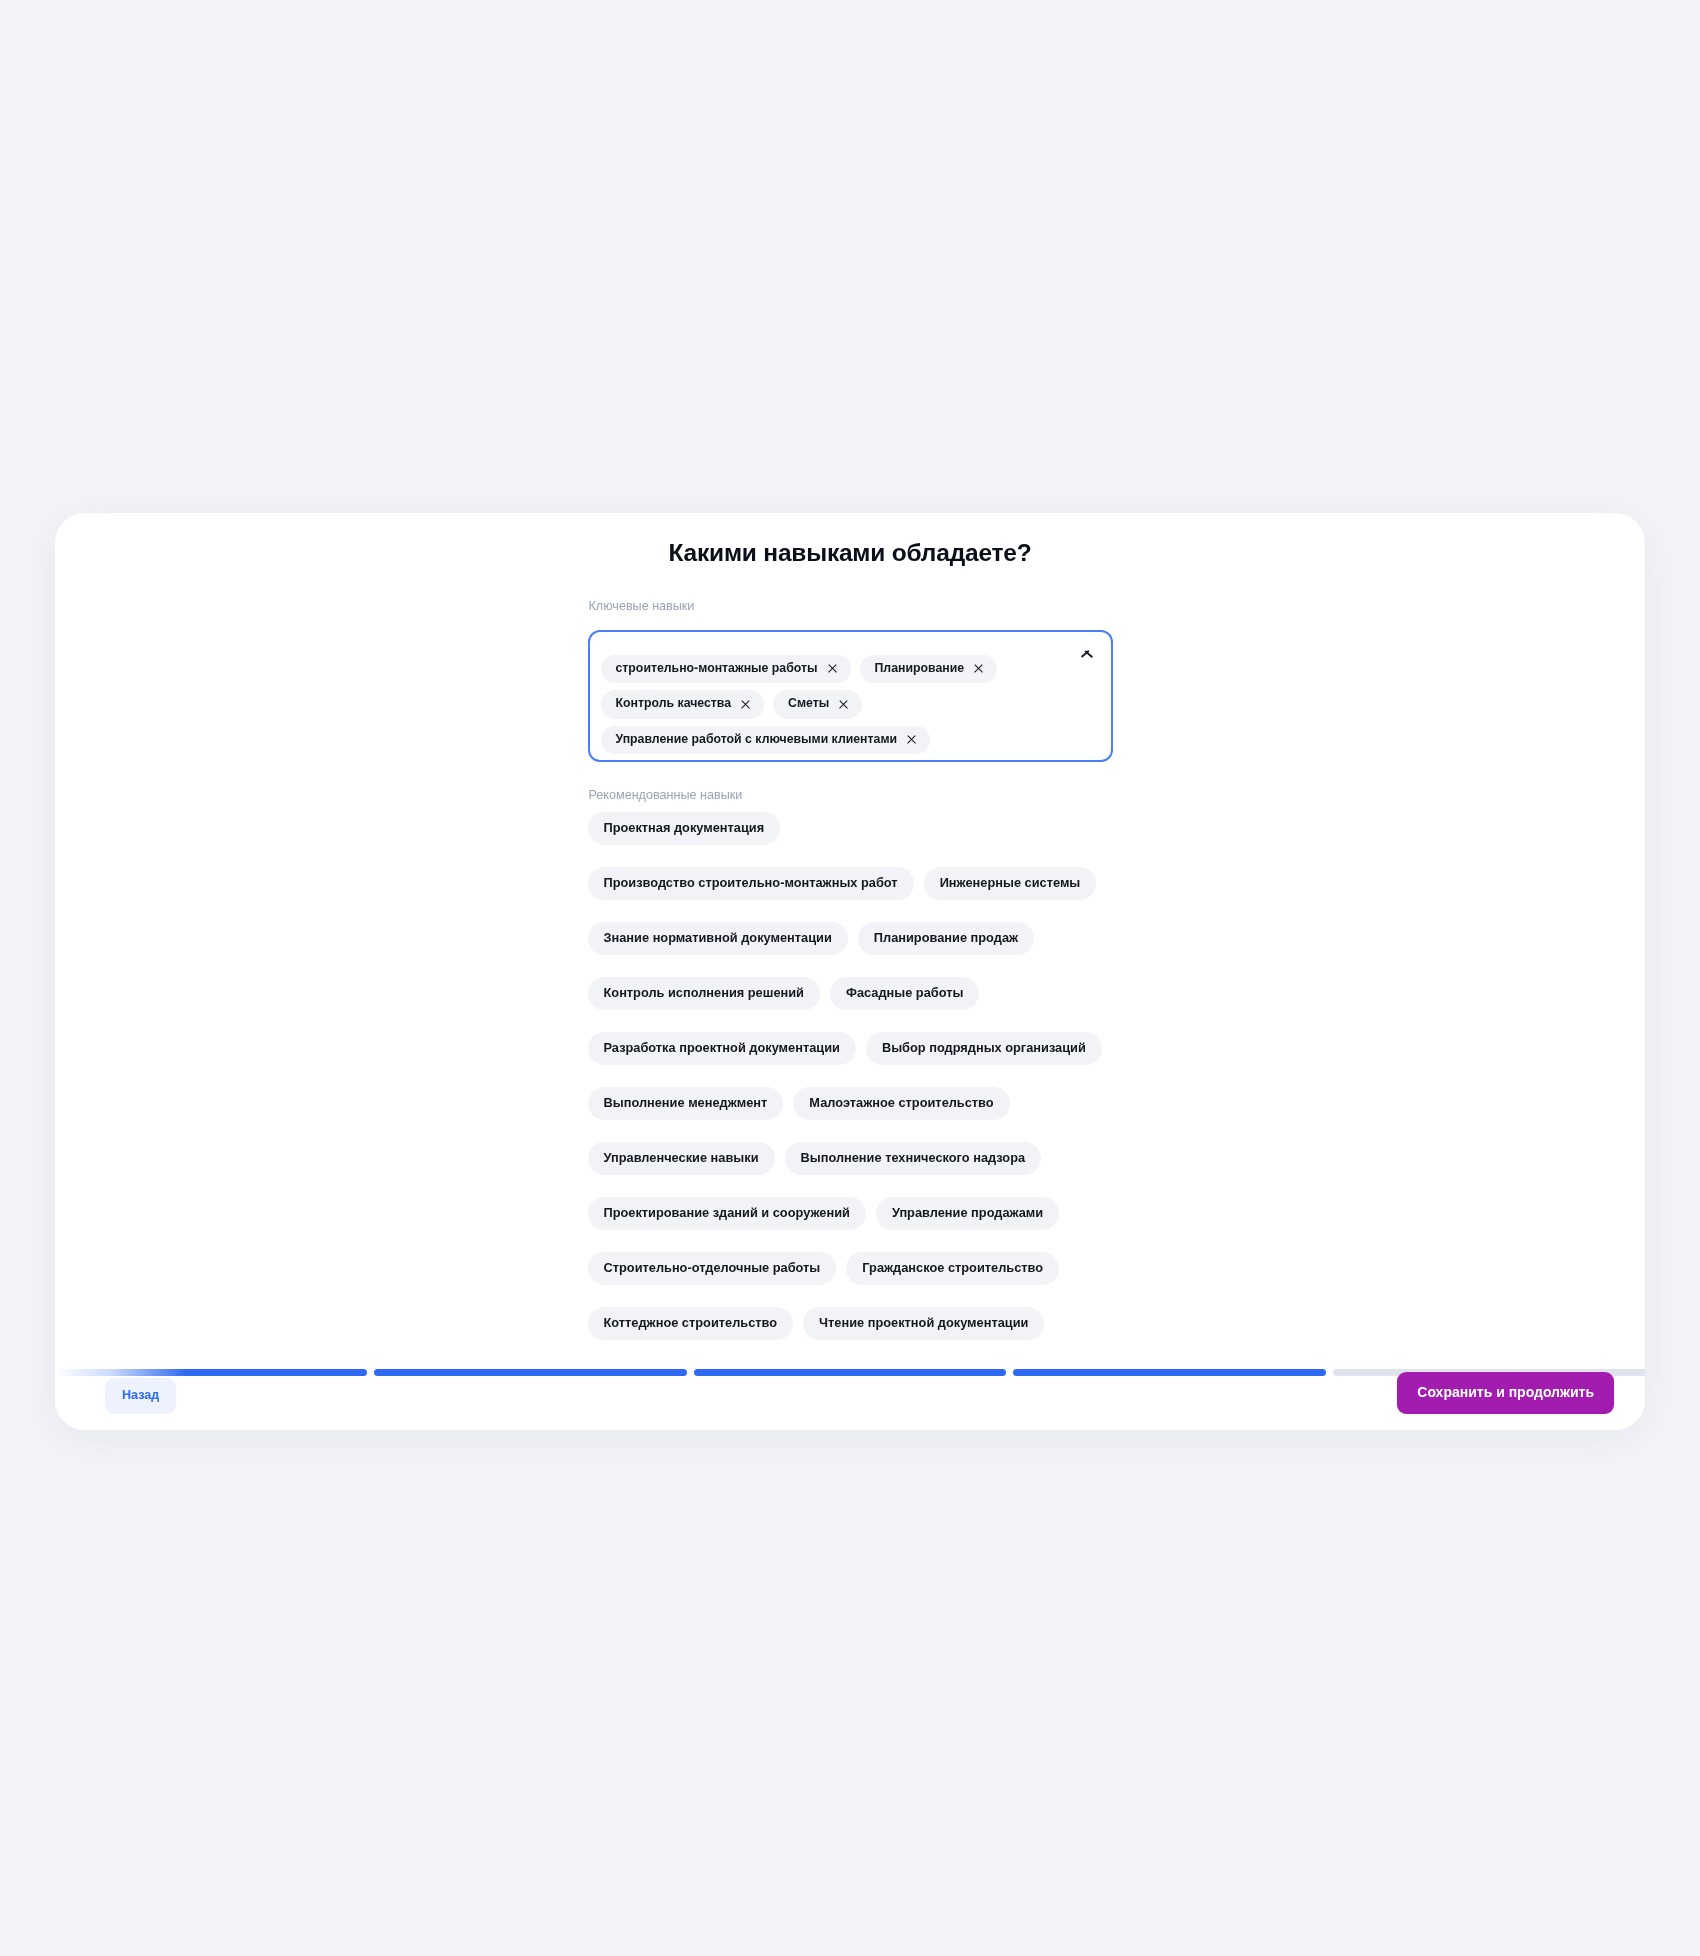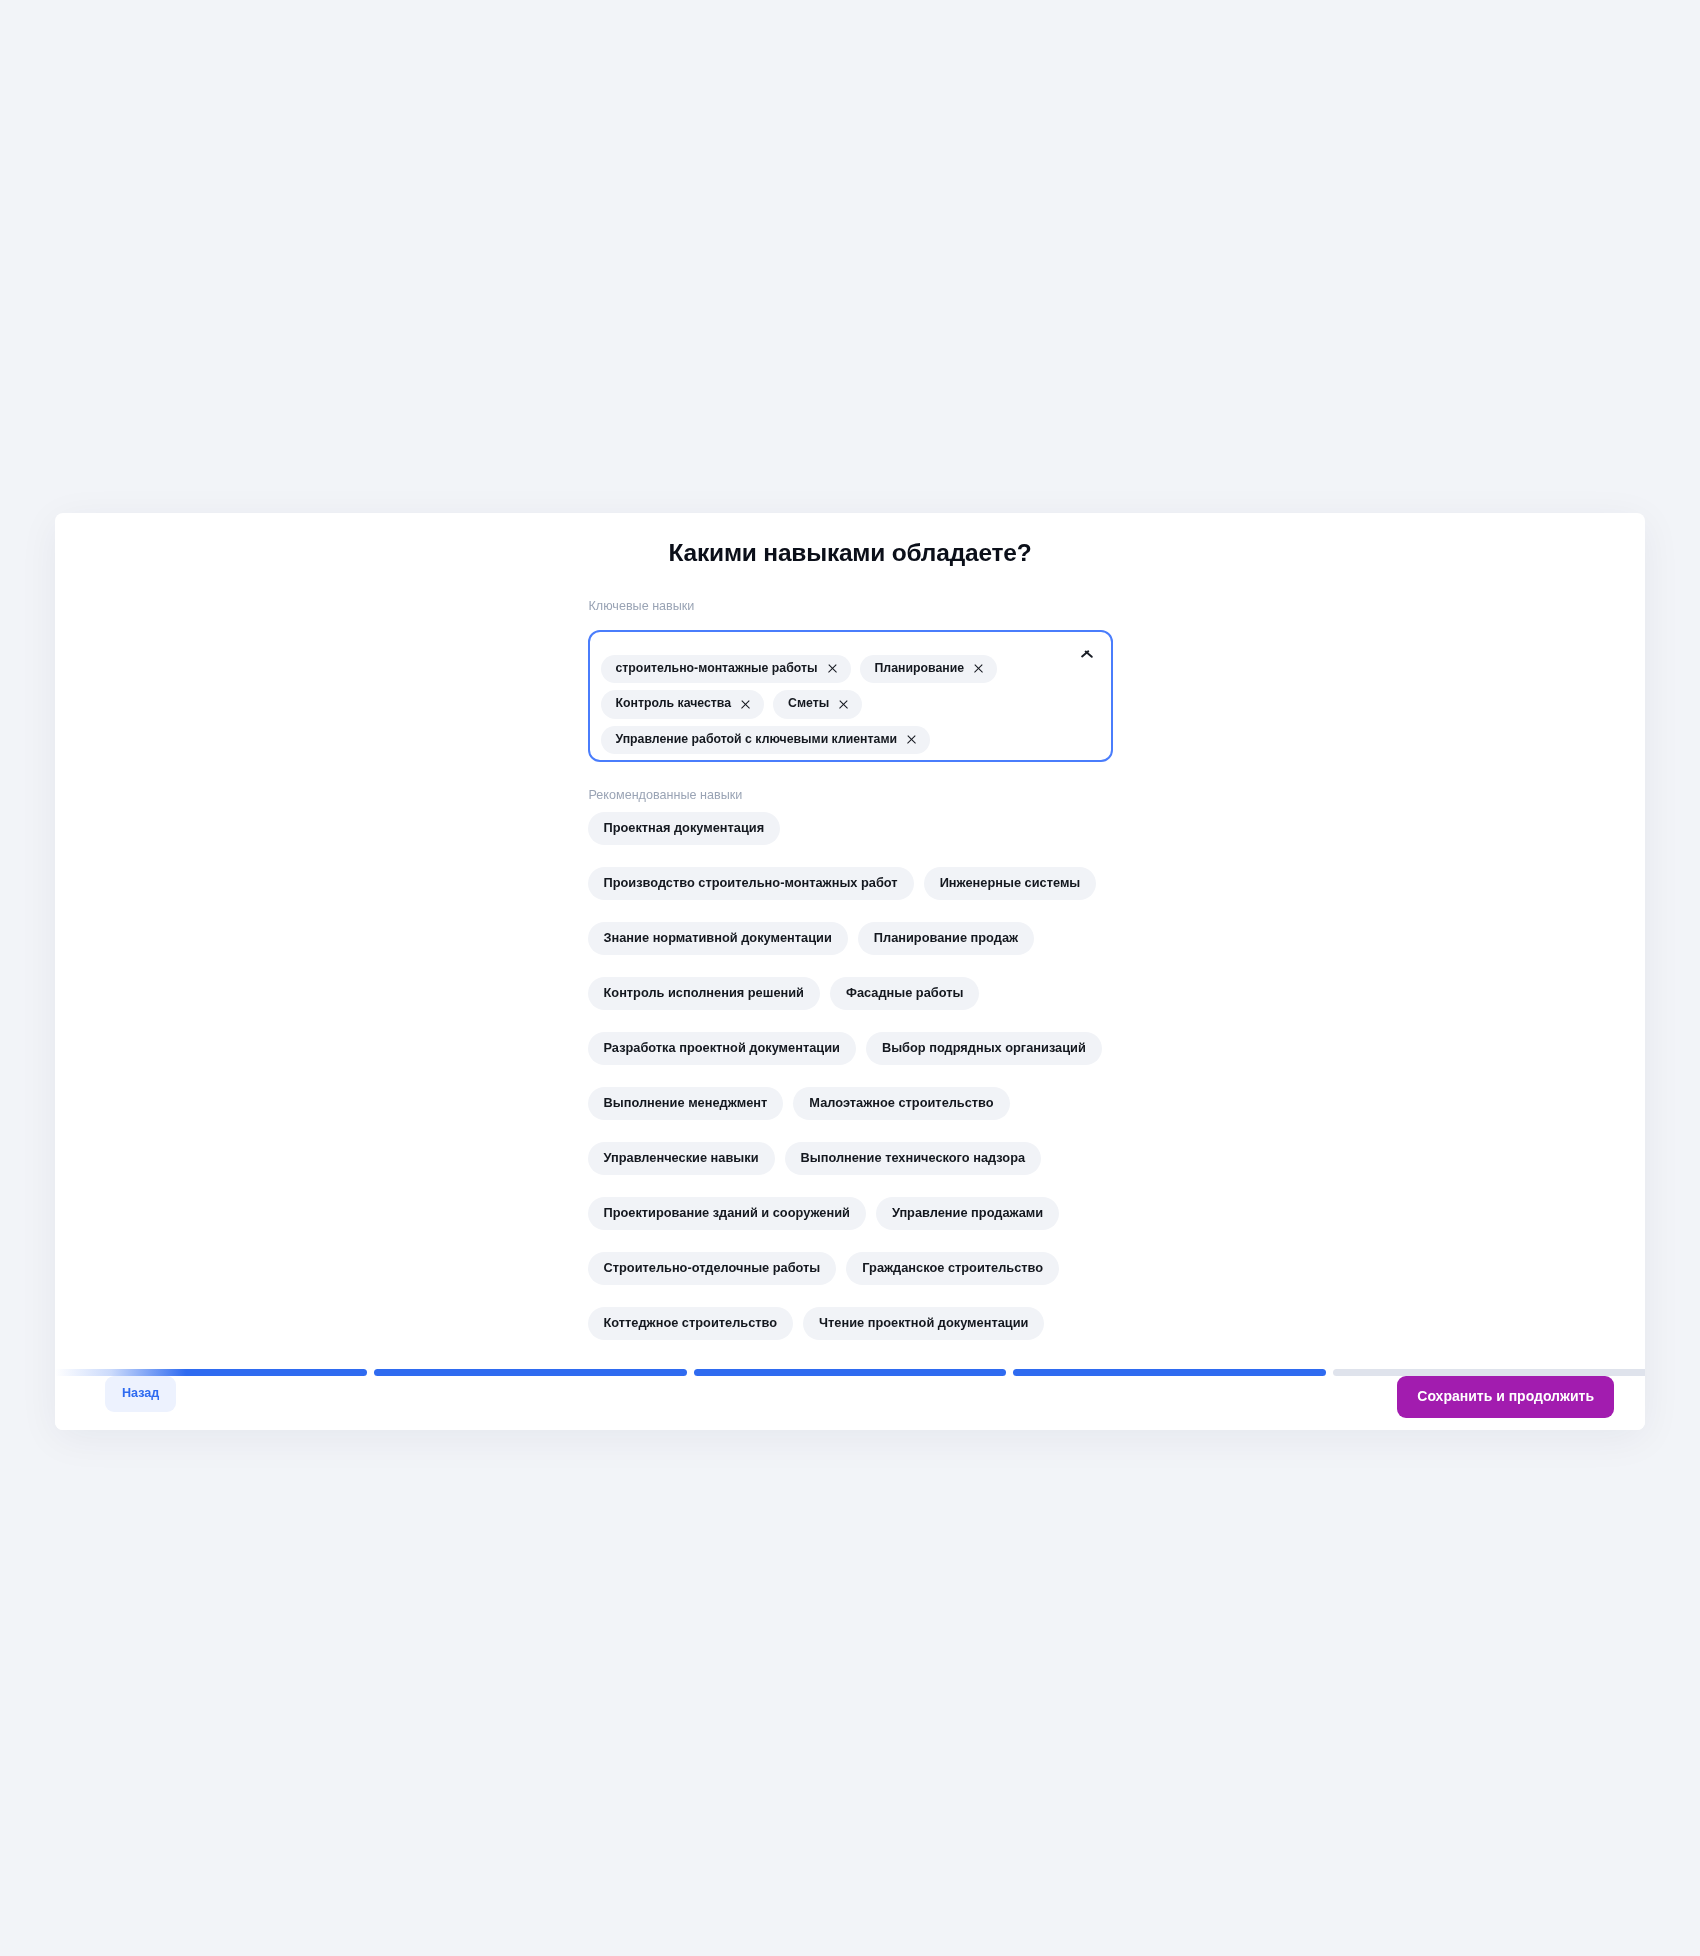--- a/index.html
+++ b/index.html
@@ -22,21 +22,21 @@
   }
 
   
   .card {
     position: absolute;
     left: 55px;
     top: 513px;
     width: 1590px;
     height: 917px;
     background: #ffffff;
-    border-radius: 8px;
+    border-radius: 30px;
     box-shadow: 0 8px 40px rgba(22, 34, 62, 0.06);
     overflow: hidden;
   }
 
   
   .card-body {
     position: absolute;
     left: 0;
     top: 0;
     right: 0;
@@ -219,23 +219,23 @@
     border-radius: 4px 0 0 4px;
   }
 
   .footer-bar {
     position: absolute;
     left: 0;
     right: 0;
     top: 7px;
     bottom: 0;
     display: flex;
-    align-items: flex-start;
+    align-items: flex-end;
     justify-content: space-between;
-    padding: 0 31px 8px 50px;
+    padding: 0 31px 16px 50px;
     box-sizing: border-box;
   }
 
   .btn-back {
     background: #edf2fe;
     color: #2f6bf0;
     border: none;
     border-radius: 9px;
     font-family: inherit;
     font-size: 12.6px;

